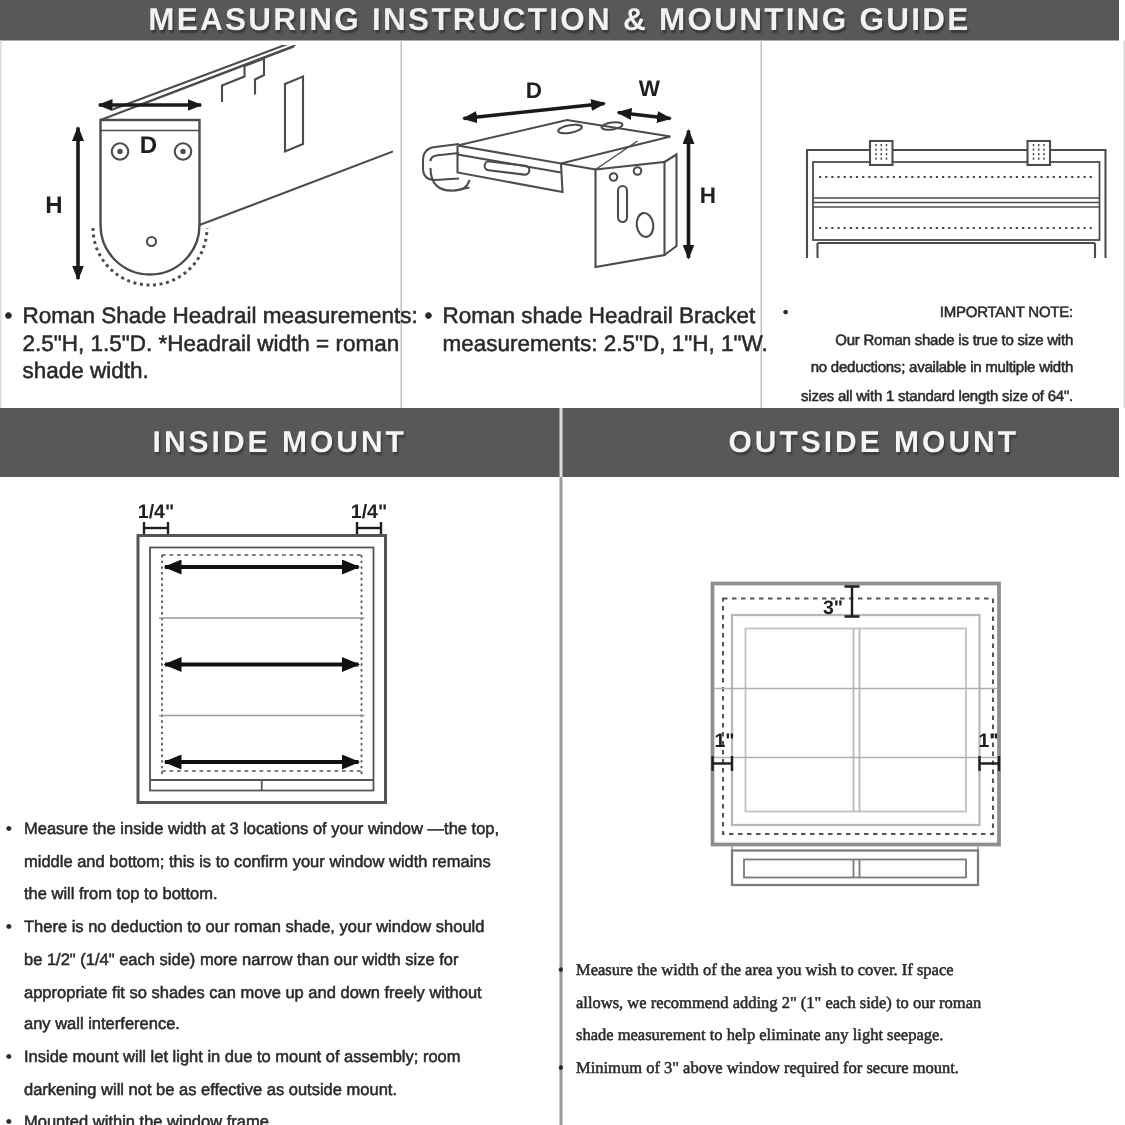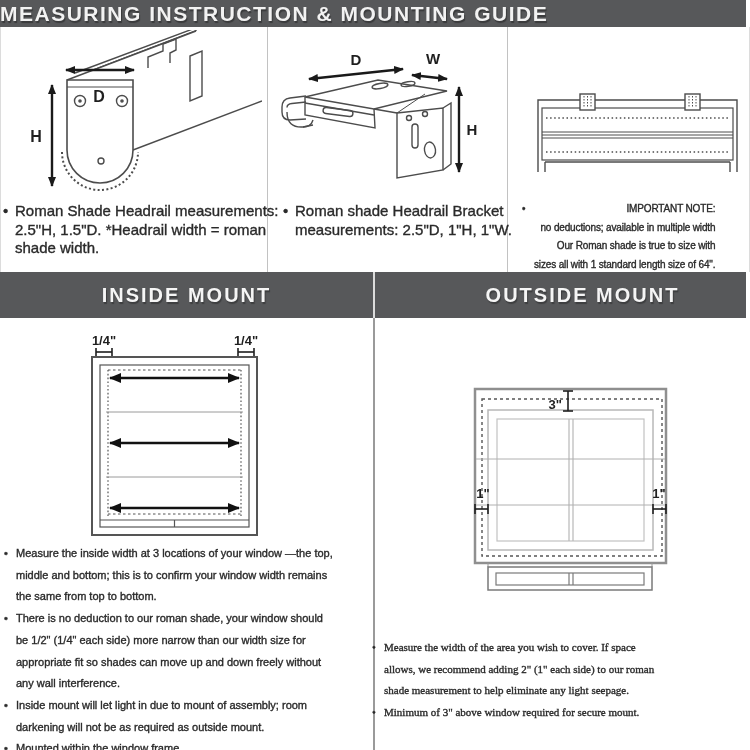--- a/index.html
+++ b/index.html
@@ -1,19 +1,19 @@
 <!DOCTYPE html>
 <html><head>
 <meta charset="utf-8">
 <style>
   html,body{margin:0;padding:0;background:#fff;}
   #canvas{position:relative;width:750px;height:750px;background:#fff;overflow:hidden;
           font-family:"Liberation Sans","DejaVu Sans",sans-serif;color:#2a2a2a;}
   
-  .banner{position:absolute;left:0;right:4px;background:#57585a;display:flex;align-items:center;}
+  .banner{position:absolute;left:0;right:4px;background:#57585a;display:flex;align-items:center;justify-content:center;}
   #top-banner{top:0;height:27px;}
   #top-banner .bt{color:#f2f2f2;font-weight:bold;font-size:21px;letter-spacing:1.5px;white-space:nowrap;
                   text-shadow:1px 2px 1px rgba(0,0,0,0.35);}
   #mount-banner{top:272px;height:46px;text-decoration:underline;}
   .mount-cell{position:absolute;top:0;height:100%;display:flex;align-items:center;justify-content:center;}
   .mount-cell span{color:#f5f5f5;font-weight:bold;font-size:20px;letter-spacing:2px;
                    text-shadow:1px 2px 1px rgba(0,0,0,0.3);}
   
   .vdiv{position:absolute;background:#c2c2c2;width:1px;}
   #div-a{left:267px;top:27px;height:245px;}
@@ -152,22 +152,22 @@
   <div class="txt top-txt" style="left:283px;top:202px;">
     <div class="bullet">
       <div class="bl">Roman shade Headrail Bracket</div>
       <div class="bl">measurements: 2.5"D, 1"H, 1"W.</div>
     </div>
   </div>
 
   <div class="txt top-txt" id="note-txt" style="left:522px;top:200px;">
     <div class="bullet">
       <div class="bl">IMPORTANT NOTE:</div>
+      <div class="bl">Our Roman shade is true to size with</div>
       <div class="bl">no deductions; available in multiple width</div>
-      <div class="bl">Our Roman shade is true to size with</div>
       <div class="bl">sizes all with 1 standard length size of 64".</div>
     </div>
   </div>
 
   <div class="banner" id="mount-banner">
     <div class="mount-cell" style="left:0;width:373px;">
       <span>INSIDE MOUNT</span>
     </div>
     <div class="mount-cell" style="left:375px;width:415px;">
       <span>OUTSIDE MOUNT</span>
@@ -245,31 +245,31 @@
     </g>
     <text class="dimlbl" x="112" y="31" font-size="13" text-anchor="end">3"</text>
     <text class="dimlbl" x="33" y="120" font-size="13" text-anchor="middle">1"</text>
     <text class="dimlbl" x="209" y="120" font-size="13" text-anchor="middle">1"</text>
   </svg>
 
   <div class="txt bot-txt" style="left:4px;top:543px;width:366px;">
     <div class="bullet">
       <div class="bl">Measure the inside width at 3 locations of your window —the top,</div>
       <div class="bl">middle and bottom; this is to confirm your window width remains</div>
-      <div class="bl">the same from top to bottom.</div>
+      <div class="bl">the will from top to bottom.</div>
     </div>
     <div class="bullet">
       <div class="bl">There is no deduction to our roman shade, your window should</div>
       <div class="bl">be 1/2" (1/4" each side) more narrow than our width size for</div>
       <div class="bl">appropriate fit so shades can move up and down freely without</div>
       <div class="bl">any wall interference.</div>
     </div>
     <div class="bullet">
       <div class="bl">Inside mount will let light in due to mount of assembly; room</div>
-      <div class="bl">darkening will not be as required as outside mount.</div>
+      <div class="bl">darkening will not be as effective as outside mount.</div>
     </div>
     <div class="bullet">
       <div class="bl">Mounted within the window frame.</div>
     </div>
 
   </div>
 
   <div class="txt bot-txt" style="left:372px;top:637px;width:356px;font-family:Liberation Serif, serif;">
     <div class="bullet">
       <div class="bl">Measure the width of the area you wish to cover. If space</div>

